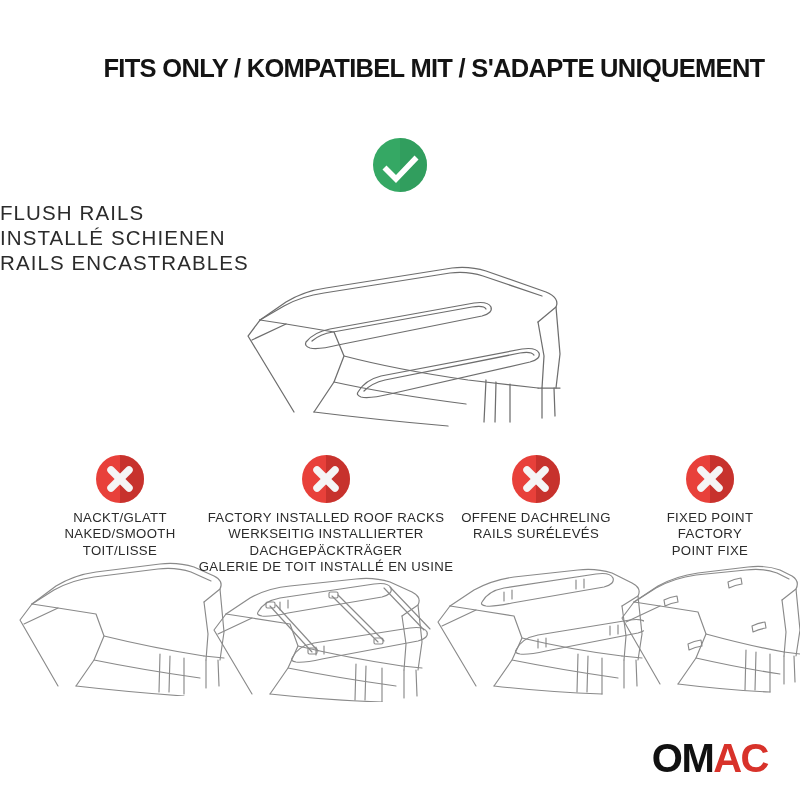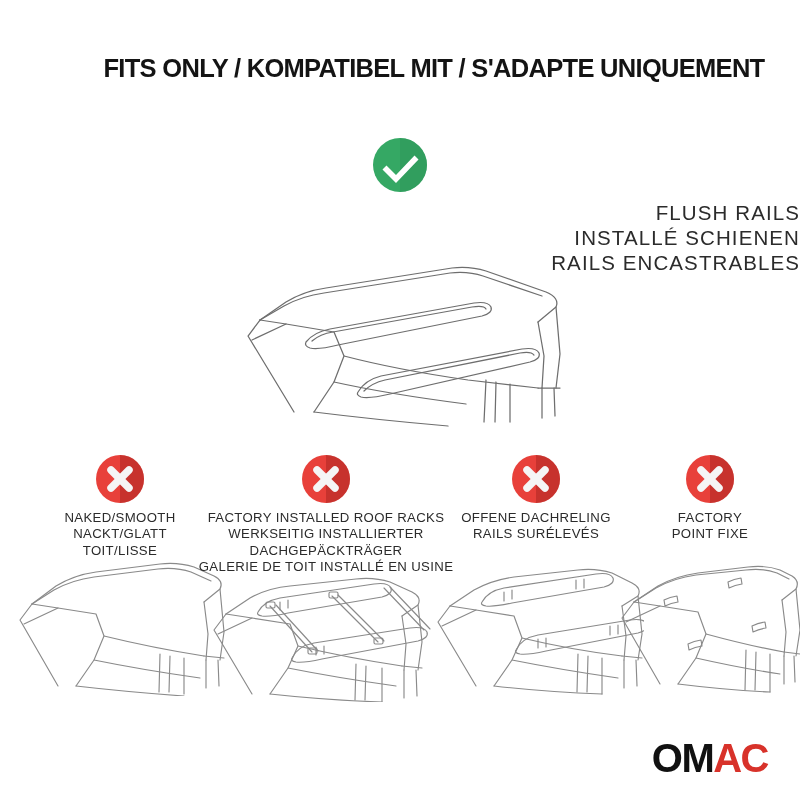--- a/index.html
+++ b/index.html
@@ -31,21 +31,21 @@
     white-space: nowrap;
     padding-left: 34px;
   }
 
   
   .main-block {
     position: absolute;
     left: 0;
     top: 138px;
     width: 800px;
-    text-align: right;
+    text-align: left;
   }
   .check-badge {
     width: 54px;
     height: 54px;
     margin: 0 auto 8px auto;
     position: relative;
   }
   .main-caption {
     font-size: 20.5px;
     line-height: 25px;
@@ -178,22 +178,22 @@
       <svg width="48" height="48" viewBox="0 0 48 48">
         <circle cx="24" cy="24" r="24" fill="#e8403a"></circle>
         <path d="M24 0 A24 24 0 0 1 48 24 A24 24 0 0 1 24 48 Z" fill="#b02a24" opacity="0.6"></path>
         <g stroke="#f5f5f5" stroke-width="7.5" stroke-linecap="round">
           <line x1="15" y1="15" x2="33" y2="33"></line>
           <line x1="33" y1="15" x2="15" y2="33"></line>
         </g>
       </svg>
     </div>
     <div class="opt-caption">
+      <div>NACKT/GLATT</div>
       <div>NAKED/SMOOTH</div>
-      <div>NACKT/GLATT</div>
       <div>TOIT/LISSE</div>
     </div>
     <div class="opt-illustration" style="top:108px;">
       <svg width="224" height="140" viewBox="0 0 224 140">
         <g fill="none" stroke="#8a8a8a" stroke-width="1.15" stroke-linejoin="round" stroke-linecap="round">
           <path d="M24 48 L48 30 Q66 19 88 16 L152 8 Q170 6 186 11 L206 20 Q216 25 212 33 L196 46"></path>
           <path d="M24 48 L46 34 Q64 24 86 21 L150 13 Q168 11 183 16 L203 25"></path>
           <path d="M24 48 L50 52 L88 58 L96 80 L86 104 L68 130"></path>
           <path d="M24 48 L12 64 L50 130"></path>
           <path d="M50 52 L16 68"></path>
@@ -321,20 +321,21 @@
       <svg width="48" height="48" viewBox="0 0 48 48">
         <circle cx="24" cy="24" r="24" fill="#e8403a"></circle>
         <path d="M24 0 A24 24 0 0 1 48 24 A24 24 0 0 1 24 48 Z" fill="#b02a24" opacity="0.6"></path>
         <g stroke="#f5f5f5" stroke-width="7.5" stroke-linecap="round">
           <line x1="15" y1="15" x2="33" y2="33"></line>
           <line x1="33" y1="15" x2="15" y2="33"></line>
         </g>
       </svg>
     </div>
     <div class="opt-caption">
+      <div>FIXED POINT</div>
       <div>FACTORY</div>
       <div>POINT FIXE</div>
     </div>
     <div class="opt-illustration" style="top:108px;">
       <svg width="180" height="140" viewBox="0 0 180 140">
         <g fill="none" stroke="#8a8a8a" stroke-width="1.15" stroke-linejoin="round" stroke-linecap="round">
           <path d="M14 46 L38 30 Q56 20 78 17 L128 11 Q146 9 160 14 L172 20 Q180 25 176 33 L162 44"></path>
           <path d="M14 46 L36 32 Q54 22 76 19 L126 14 Q144 12 157 17 L169 23"></path>
           <path d="M14 46 L40 50 L78 56 L86 78 L76 102 L58 128"></path>
           <path d="M14 46 L2 62 L40 128"></path>

